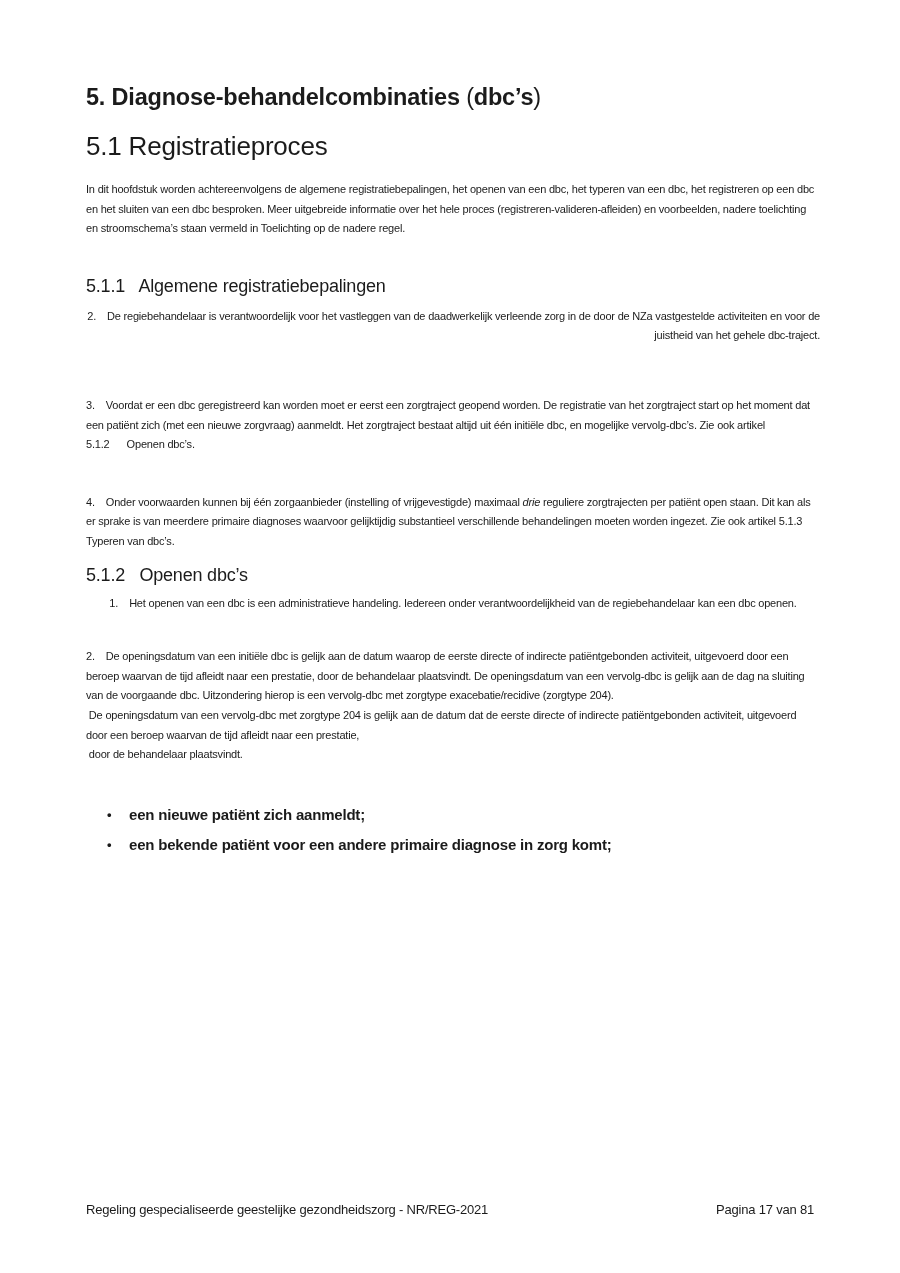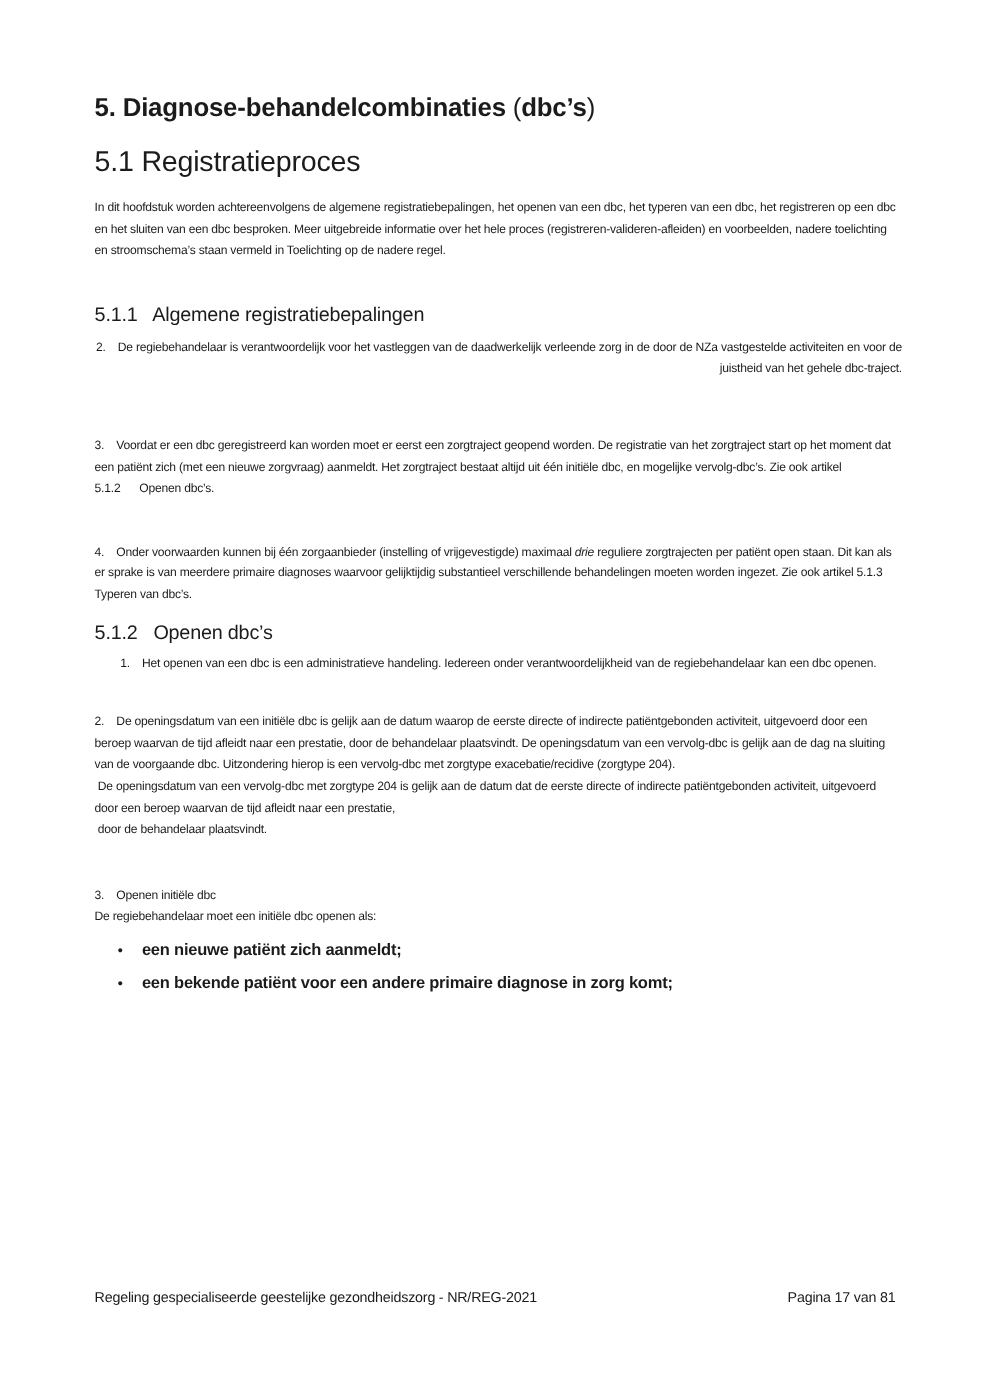--- a/index.html
+++ b/index.html
@@ -78,21 +78,21 @@
     position: absolute;
     left: 0;
     top: 0;
     font-size: 13px;
     line-height: 19.6px;
   }
   .footer {
     position: absolute;
     left: 86px;
     right: 86px;
-    top: 1172px;
+    top: 1202px;
     display: flex;
     justify-content: space-between;
     font-size: 13px;
     line-height: 16px;
   }
 </style>
 </head>
 <body>
 
 <div class="page">
@@ -116,22 +116,20 @@
 
 
     <h3 class="mb-h3b">5.1.2   Openen dbc’s</h3>
 
     <p class="mb-s2i1"><span class="pnum">1.</span><span>Het openen van een dbc is een administratieve handeling. Iedereen onder verantwoordelijkheid van de regiebehandelaar kan een dbc openen.</span></p>
 
     <p class="mb-s2i2"><span class="pnum">2.</span><span>De openingsdatum van een initiële dbc is gelijk aan de datum waarop de eerste directe of indirecte patiëntgebonden activiteit, uitgevoerd door een beroep waarvan de tijd afleidt naar een prestatie, door de behandelaar plaatsvindt. De openingsdatum van een vervolg-dbc is gelijk aan de dag na sluiting van de voorgaande dbc. Uitzondering hierop is een vervolg-dbc met zorgtype exacebatie/recidive (zorgtype 204).
  De openingsdatum van een vervolg-dbc met zorgtype 204 is gelijk aan de datum dat de eerste directe of indirecte patiëntgebonden activiteit, uitgevoerd door een beroep waarvan de tijd afleidt naar een prestatie,
  door de behandelaar plaatsvindt.</span></p>
 
-    <p class="mb-s2i3"><span class="pnum">3.</span><span>Openen initiële dbc
-De regiebehandelaar moet een initiële dbc openen als:</span></p>
 
     <ul class="bullets">
       <li>een nieuwe patiënt zich aanmeldt;</li>
       <li>een bekende patiënt voor een andere primaire diagnose in zorg komt;</li>
     </ul>
 
   </div>
 
   <div class="footer">
     <span>Regeling gespecialiseerde geestelijke gezondheidszorg - NR/REG-2021</span>

